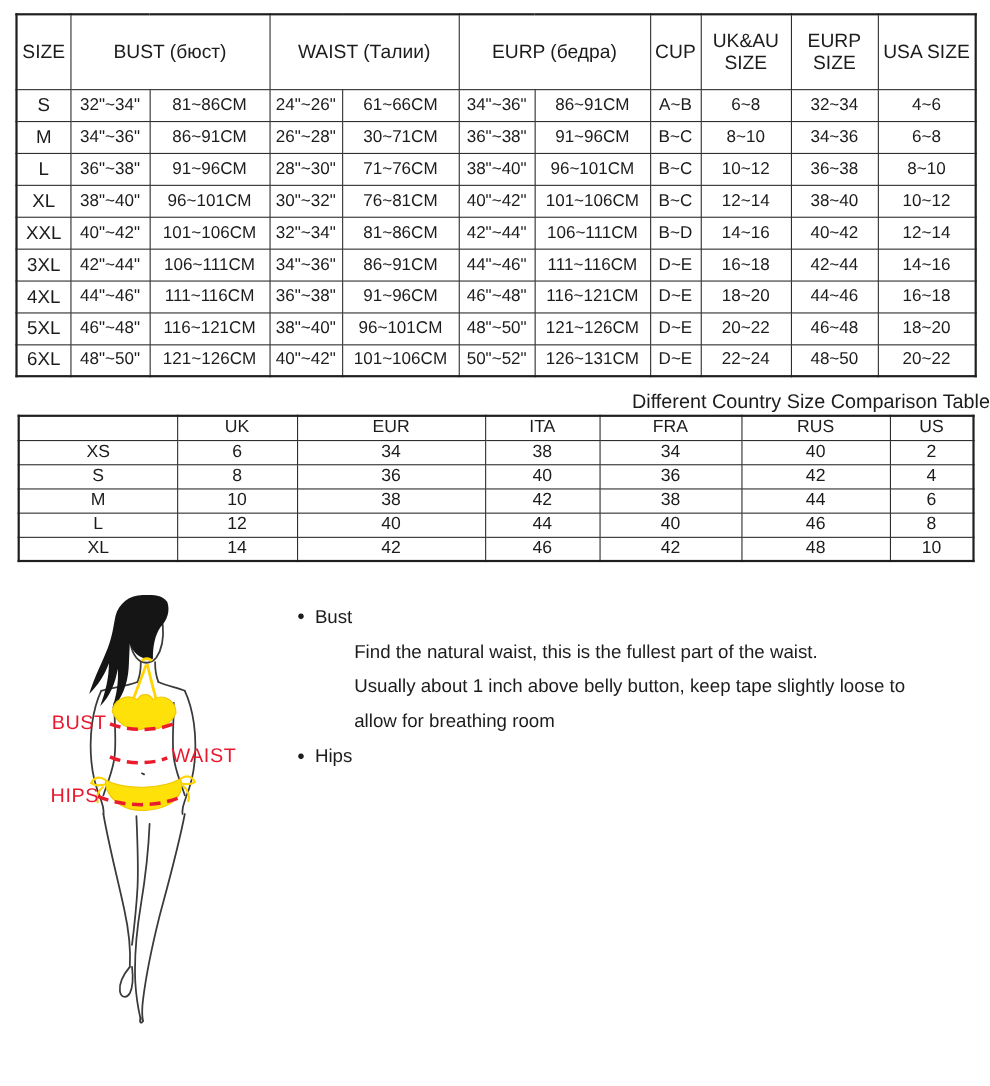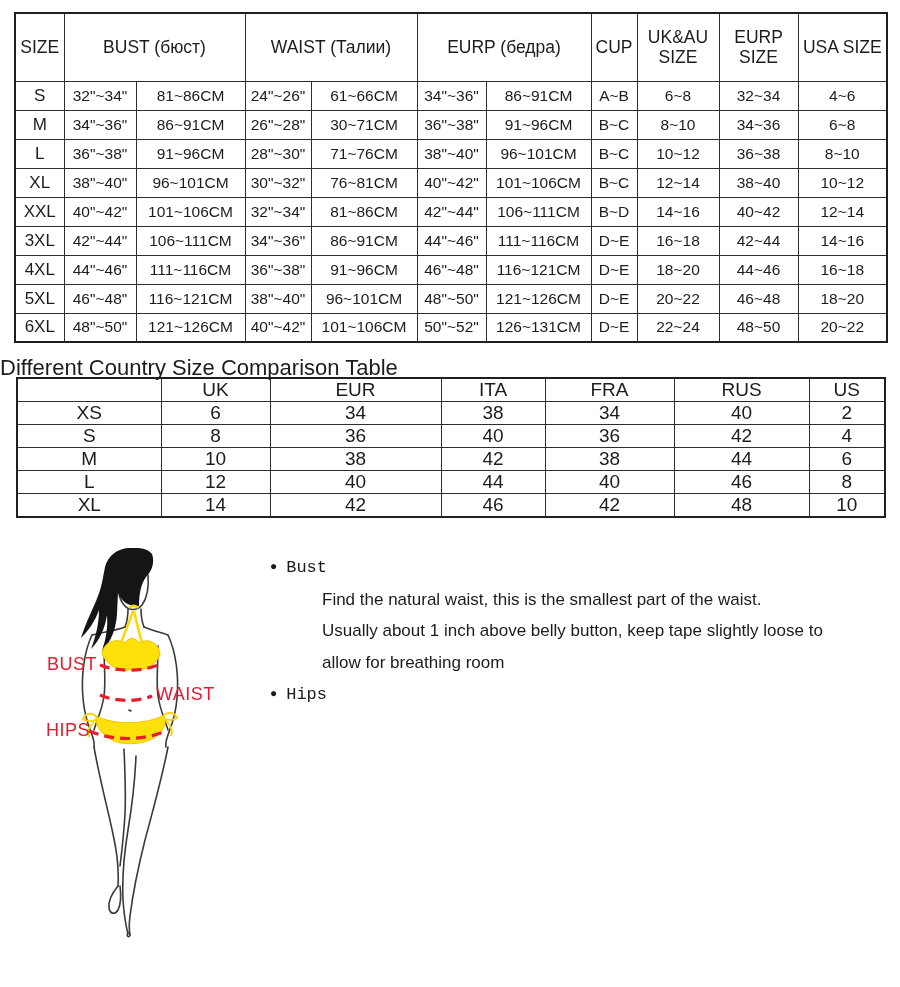--- a/index.html
+++ b/index.html
@@ -34,36 +34,36 @@
   }
   .size-chart tbody td {
     height: 29px;
     font-size: 15.5px;
   }
   .size-chart tbody td:first-child { font-size: 17px; }
 
   
   .cmp-title {
     margin-top: 12px;
-    text-align: left;
-    font-size: 22px;
+    text-align: right;
+    font-size: 18px;
     height: 19px;
   }
   .cmp-table {
     margin: 3px 0 0 16px;
     width: 868px;
     border: 2px solid #1f1f1f;
   }
   .cmp-table th, .cmp-table td {
     border: 1px solid #2e2e2e;
     text-align: center;
     vertical-align: middle;
     padding: 0;
     height: 22px;
-    font-size: 19px;
+    font-size: 16px;
     font-weight: normal;
   }
 
   
   .measure { display: flex; margin-top: 26px; }
   .figure {
     position: relative;
     width: 250px; height: 405px;
     flex: none;
   }
@@ -77,21 +77,21 @@
   .lbl-bust  { left: 47px;  top: 110px; }
   .lbl-waist { left: 156px; top: 140px; }
   .lbl-hips  { left: 46px;  top: 176px; }
 
   .instructions {
     padding-top: 8px;
     font-size: 17px;
     line-height: 31.7px;
     white-space: nowrap;
   }
-  .instr-head { padding-left: 20px; font-family: Liberation Mono, monospace; }
+  .instr-head { padding-left: 20px; }
   .instr-head .bullet { font-size: 12px; vertical-align: 2px; margin-right: 9px; }
   .instr-line { padding-left: 72px; }
 </style>
 </head>
 <body>
 
 <div>
 
   <table class="size-chart">
     <colgroup>
@@ -367,21 +367,21 @@
       <span class="fig-lbl lbl-waist">WAIST</span>
       <span class="fig-lbl lbl-hips">HIPS</span>
     </div>
 
     <div class="instructions">
       <div class="instr-head">
         <span class="bullet">●</span><span>Bust</span>
       </div>
 
       <div>
-          <div class="instr-line">Find the natural waist, this is the smallest part of the waist.</div>
+          <div class="instr-line">Find the natural waist, this is the fullest part of the waist.</div>
           <div class="instr-line">Usually about 1 inch above belly button, keep tape slightly loose to</div>
           <div class="instr-line">allow for breathing room</div>
         </div>
 
       <div class="instr-head">
         <span class="bullet">●</span><span>Hips</span>
       </div>
     </div>
 
   </div>

